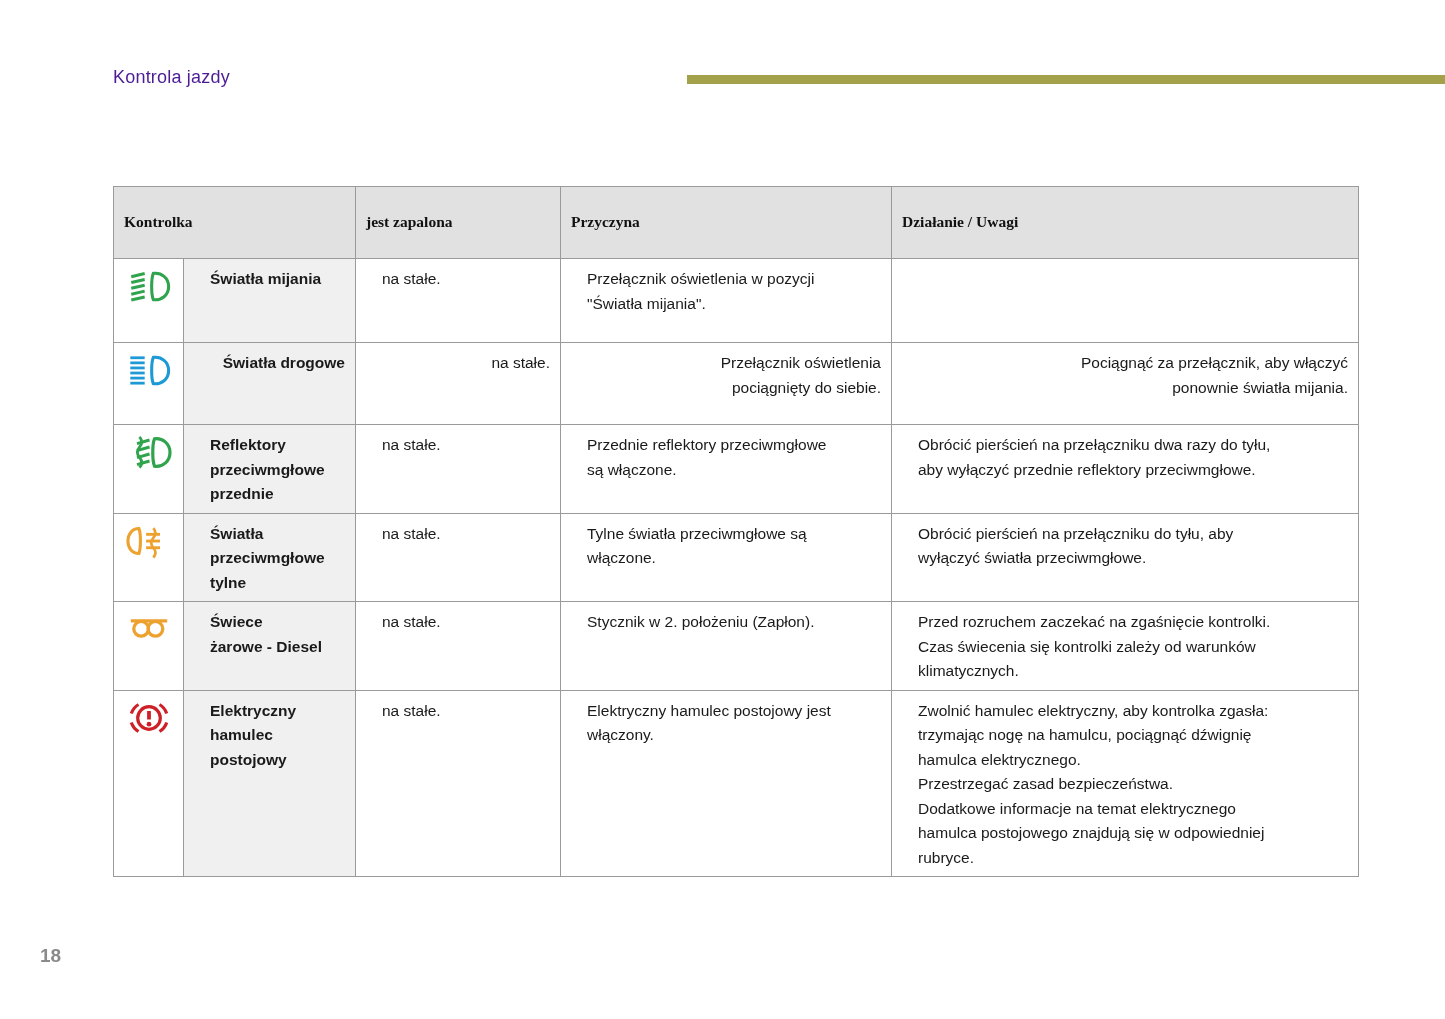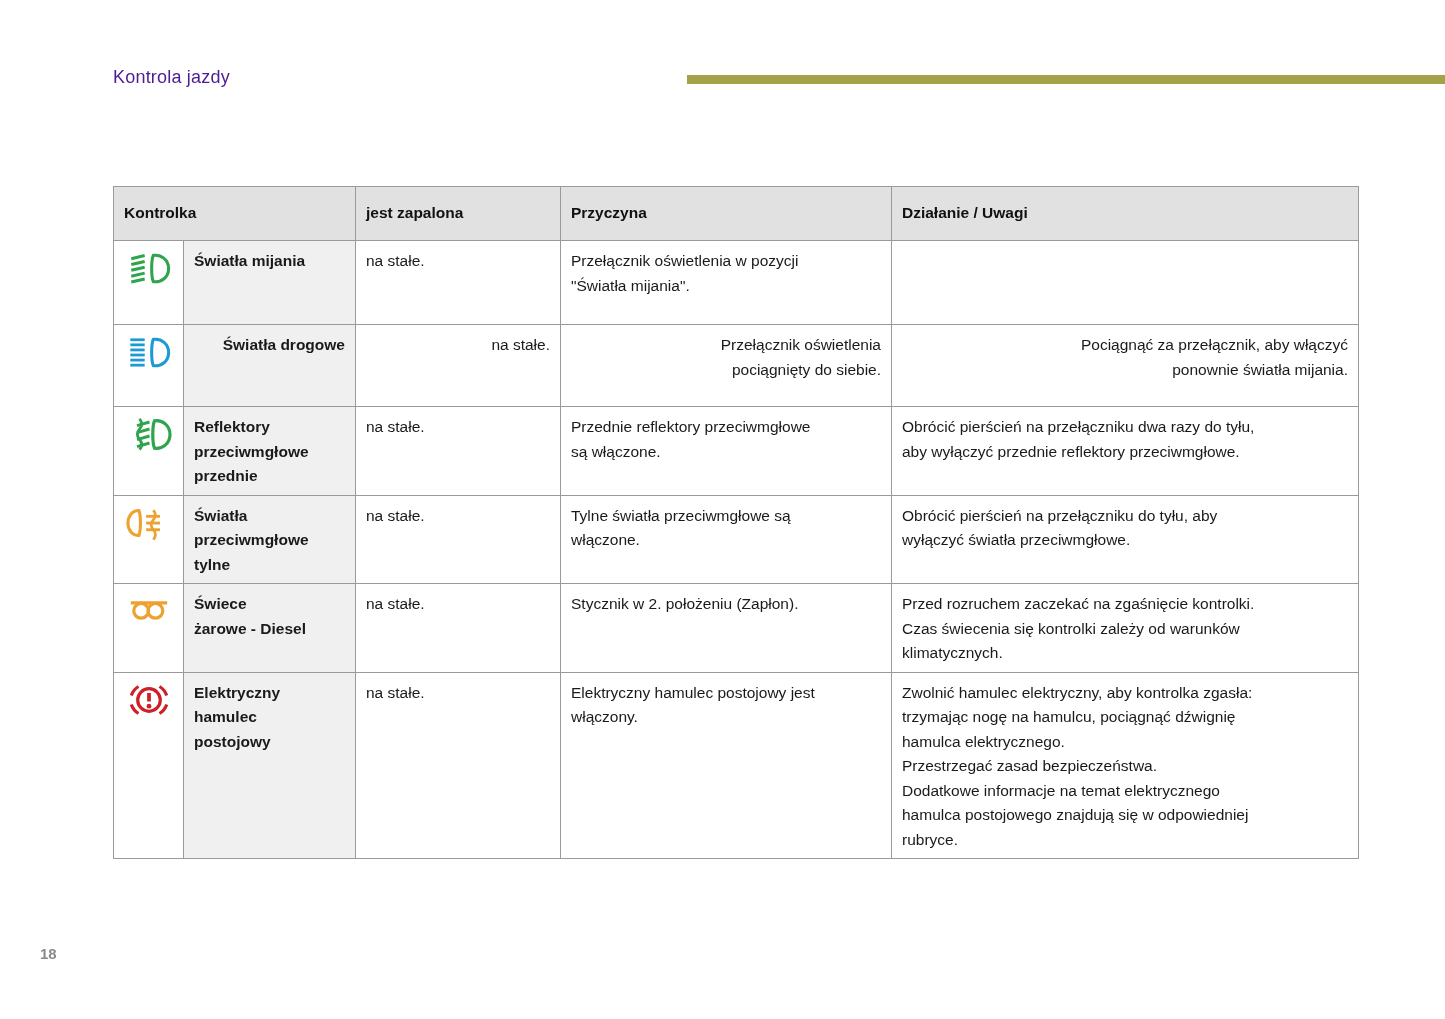--- a/index.html
+++ b/index.html
@@ -17,45 +17,45 @@
     font-size: 18px; color: #4c1d95; font-weight: 400;
     letter-spacing: 0.2px;
   }
   .accent-bar {
     position: absolute; left: 687px; top: 75px;
     width: 758px; height: 9px;
     background: #a3a24b;
   }
   .page-number {
     position: absolute; left: 40px; top: 945px;
-    font-size: 15px; font-weight: 700; color: #8a8a8a;
+    font-size: 19px; font-weight: 700; color: #8a8a8a;
   }
 
   table.doc-table {
     position: absolute; left: 113px; top: 186px;
     width: 1245px;
     border-collapse: collapse;
     table-layout: fixed;
     font-size: 15.5px;
   }
   .doc-table th, .doc-table td {
     border: 1px solid #9a9a9a;
     vertical-align: top;
     line-height: 24.5px;
   }
-  .doc-table thead tr { height: 54px; }
+  .doc-table thead tr { height: 72px; font-family: Liberation Serif, serif; }
   .doc-table th {
     background: #e1e1e1;
     text-align: left;
     vertical-align: middle;
     font-weight: 700;
     padding-left: 10px;
     color: #111;
   }
-  .doc-table td { padding: 8px 10px 6px 10px; }
+  .doc-table td { padding: 8px 10px 6px 26px; }
   .icon-cell { text-align: center; padding: 8px 2px 0 2px !important; }
   .icon-cell svg { display: block; margin: 2px auto 0; }
   .label-cell {
     background: #f0f0f0;
     font-weight: 700;
     white-space: pre-line;
   }
   .state-cell, .cause-cell, .action-cell { white-space: pre-line; }
 
   tr.r1 { height: 84px; }

